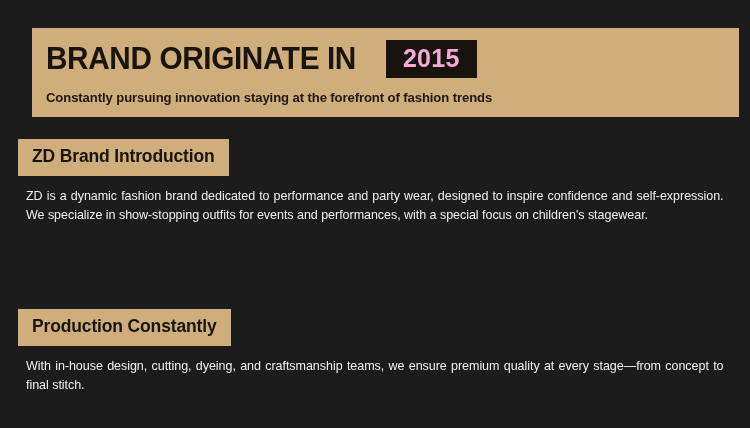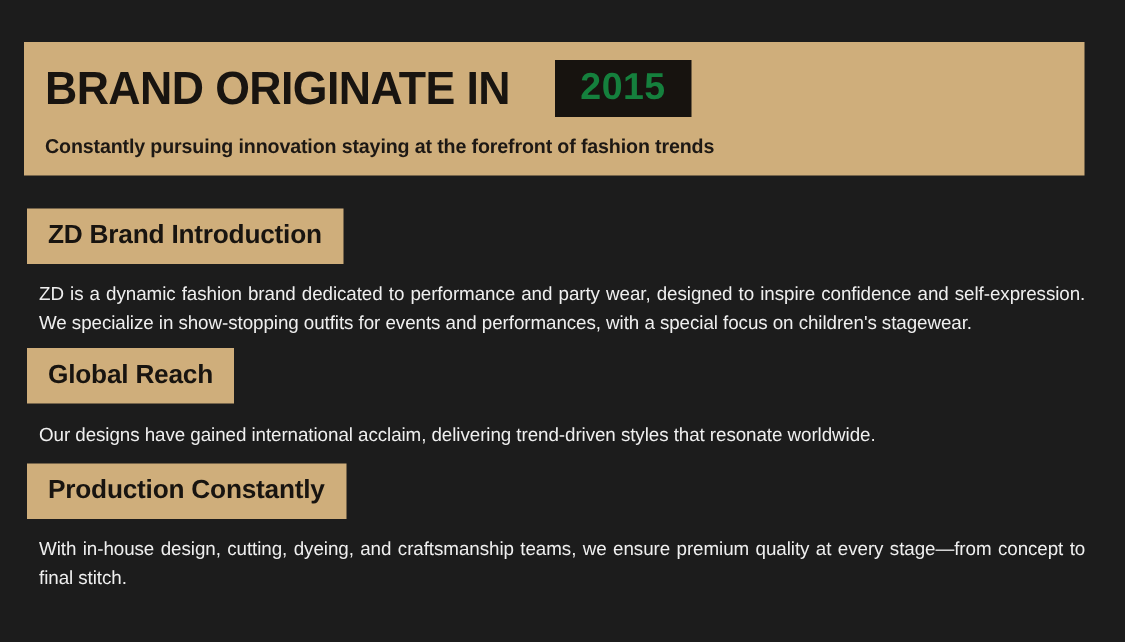--- a/index.html
+++ b/index.html
@@ -18,21 +18,21 @@
     position: relative;
     width: 750px;
     height: 428px;
     background: #1c1c1c;
     box-sizing: border-box;
   }
 
   
   .hero {
     position: absolute;
-    left: 16px;
+    left: 32px;
     top: 28px;
     width: 707px;
     height: 89px;
     background: #cfae7b;
     box-sizing: border-box;
     padding: 9px 0 0 14px;
   }
 
   .hero-title-row {
     display: flex;
@@ -48,21 +48,21 @@
     line-height: 1;
     white-space: nowrap;
     font-stretch: condensed;
     transform: scaleX(0.96);
     transform-origin: left center;
   }
 
   .year-badge {
     margin-left: 17px;
     background: #17130f;
-    color: #15803d;
+    color: #f9a8d4;
     font-size: 25px;
     font-weight: bold;
     line-height: 1;
     padding: 6px 17px 7px 17px;
     letter-spacing: 0.3px;
     white-space: nowrap;
     transform: translateY(1px);
   }
 
   .hero-sub {
@@ -129,23 +129,19 @@
       <span class="year-badge">2015</span>
     </div>
     <div class="hero-sub">Constantly pursuing innovation staying at the forefront of fashion trends</div>
   </div>
 
   <div class="section sec-intro">
     <div class="tag">ZD Brand Introduction</div>
     <p class="body-text">ZD is a dynamic fashion brand dedicated to performance and party wear, designed to inspire confidence and self-expression. We specialize in show-stopping outfits for events and performances, with a special focus on children's stagewear.</p>
   </div>
 
-  <div class="section sec-reach">
-    <div class="tag">Global Reach</div>
-    <p class="body-text">Our designs have gained international acclaim, delivering trend-driven styles that resonate worldwide.</p>
-  </div>
 
   <div class="section sec-prod">
     <div class="tag">Production Constantly</div>
     <p class="body-text">With in-house design, cutting, dyeing, and craftsmanship teams, we ensure premium quality at every stage—from concept to final stitch.</p>
   </div>
 
 </div>
 
 </body></html>

